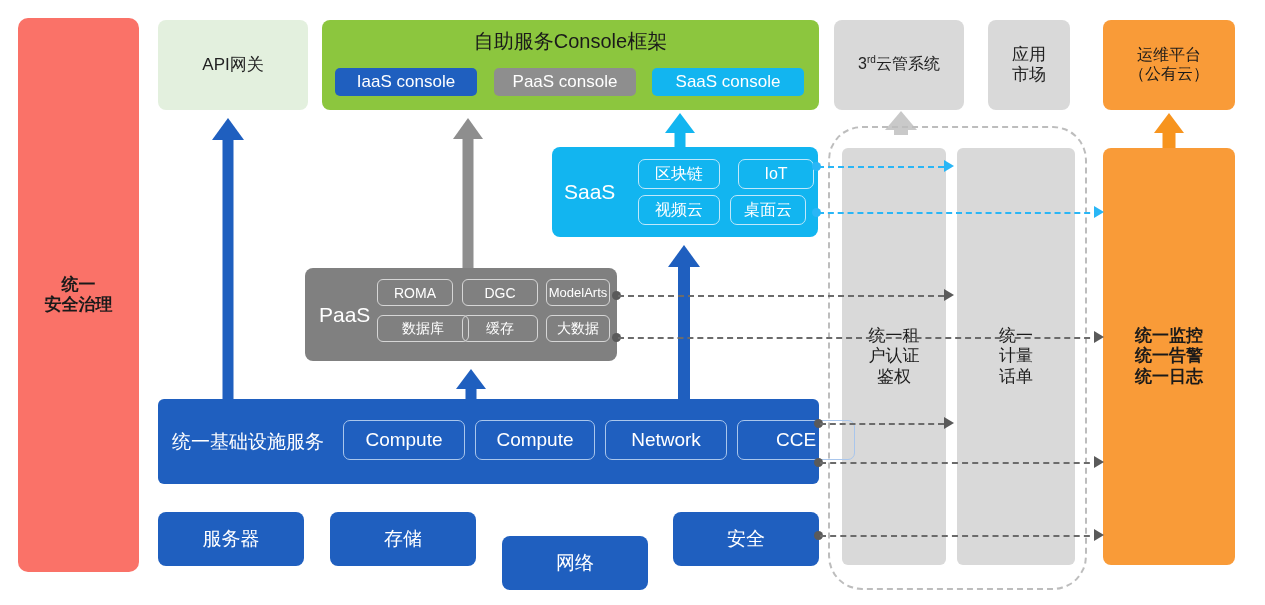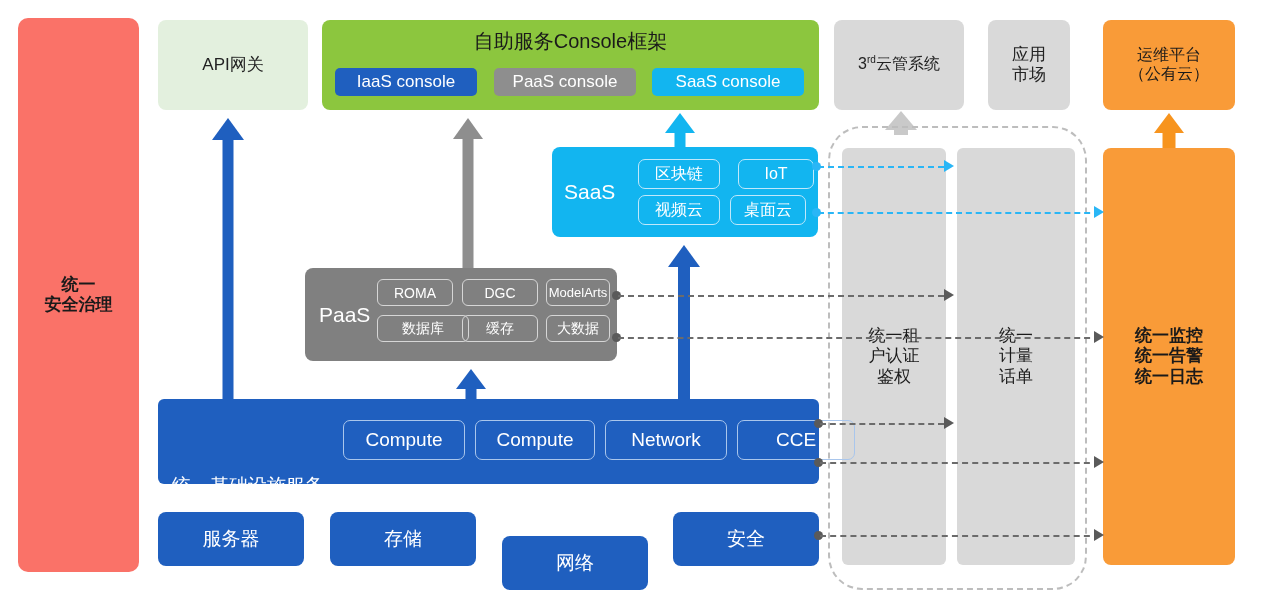--- a/index.html
+++ b/index.html
@@ -113,21 +113,21 @@
   #paas-cache{left:157px;top:47px;width:76px;}
   #paas-bigdata{left:241px;top:47px;width:64px;}
 
   
   #infra-bar{
     left:158px;top:399px;width:661px;height:85px;
     background:#1f5fbf;border-radius:6px;display:block;
   }
   #infra-label{
     position:absolute;left:14px;top:50%;transform:translateY(-50%);
-    font-size:19px;color:#ffffff;margin-top:44px;
+    font-size:19px;color:#ffffff;
   }
   .infra-chip{
     position:absolute;top:21px;height:40px;border-radius:7px;
     border:1.6px solid #a9c6ec;background:transparent;
     display:flex;align-items:center;justify-content:center;
     font-size:19px;color:#ffffff;box-sizing:border-box;
   }
   #infra-compute{left:185px;width:122px;}
   #infra-storage{left:317px;width:120px;}
   #infra-network{left:447px;width:122px;}

